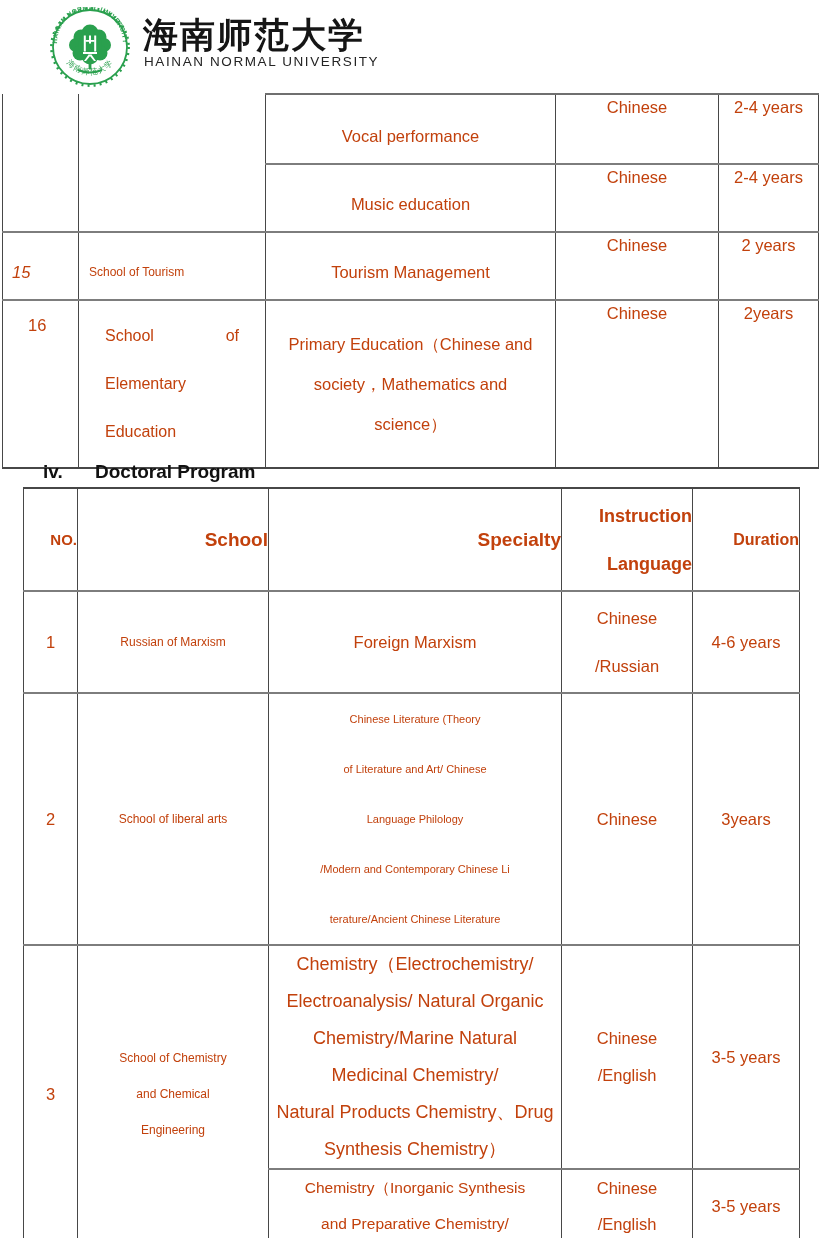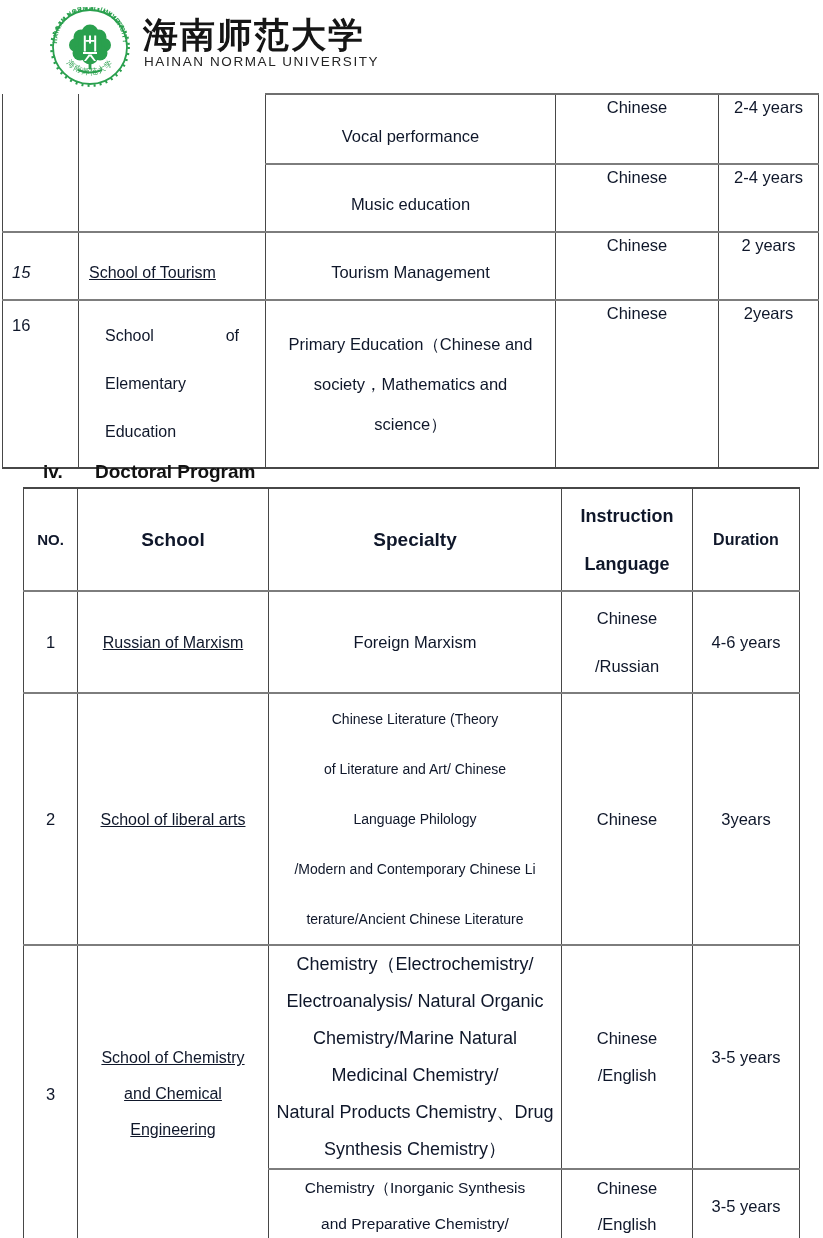--- a/index.html
+++ b/index.html
@@ -19,56 +19,56 @@
     position:absolute;left:144px;top:54px;font-size:13.5px;letter-spacing:1.6px;
     color:#242424;white-space:nowrap;
   }
 
   
   table{border-collapse:collapse;table-layout:fixed;position:absolute;}
   td{
     padding:0;overflow:hidden;text-align:center;vertical-align:middle;
     border-left:1px solid #474747;border-right:1px solid #474747;
     border-top:2px solid #7d7d7d;border-bottom:2px solid #7d7d7d;
-    font-size:16.5px;line-height:21px;color:#0f172a;
+    font-size:16.5px;line-height:21px;color:#c2410c;
   }
   .pre{white-space:pre-line;}
 
   .cont{left:2px;top:93px;width:816px;}
   .cont tr.rA td{border-top:2px solid #6f6f6f;height:52px;}
   .cont tr.rB td{height:50px;}
   .cont tr.rC td{height:50px;}
   .cont tr.rD td{height:152px;border-bottom:2px solid #474747;}
   .no-top{border-top:none !important;}
   .vt{vertical-align:top;padding-top:2px;}
   .vb{vertical-align:bottom;padding-bottom:16px;}
   .al{text-align:left;padding-left:10px;}
   .no15{text-align:left;padding-left:9px;font-style:italic;}
-  .no16{vertical-align:top;text-align:left;padding-left:9px;padding-top:14px;}
+  .no16{vertical-align:top;text-align:left;padding-left:25px;padding-top:14px;}
   .jus{
     text-align:justify;text-align-last:justify;vertical-align:middle;
     padding:0 26px;white-space:pre-line;line-height:48px;font-size:16px;
   }
   .mid48{vertical-align:middle;line-height:40px;}
 
   .doct{left:23px;top:487px;width:776px;}
-  .doct tr.hr td{height:101px;border-top:2px solid #474747;font-weight:bold;}
+  .doct tr.hr td{height:101px;border-top:2px solid #474747;font-weight:bold;text-align:right;}
   .doct tr.r1 td{height:100px;}
   .doct tr.r2 td{height:250px;}
   .doct tr.r3a td{height:222px;}
   .doct tr.r3b td{height:72px;border-bottom:3px solid #262626;}
   .h-no{font-size:15px;}
   .h-main{font-size:19px;}
   .h-lang{font-size:18px;line-height:48px;}
   .h-dur{font-size:16px;}
-  .school{font-size:16px;text-decoration:underline;}
+  .school{font-size:12px;}
   .lh48{line-height:48px;}
   .lh37{line-height:37px;}
   .lh36{line-height:36px;}
-  .spec2{font-size:14px;line-height:50px;}
+  .spec2{font-size:11px;line-height:50px;}
   .spec3{font-size:18px;line-height:37px;}
   .spec3b{font-size:15.5px;line-height:36px;}
 
   
   .section-h{position:absolute;left:43px;top:461px;font-weight:bold;font-size:19px;color:#111;line-height:21px;}
   .section-h .num{display:inline-block;width:52px;}
 </style>
 </head>
 <body>
 

